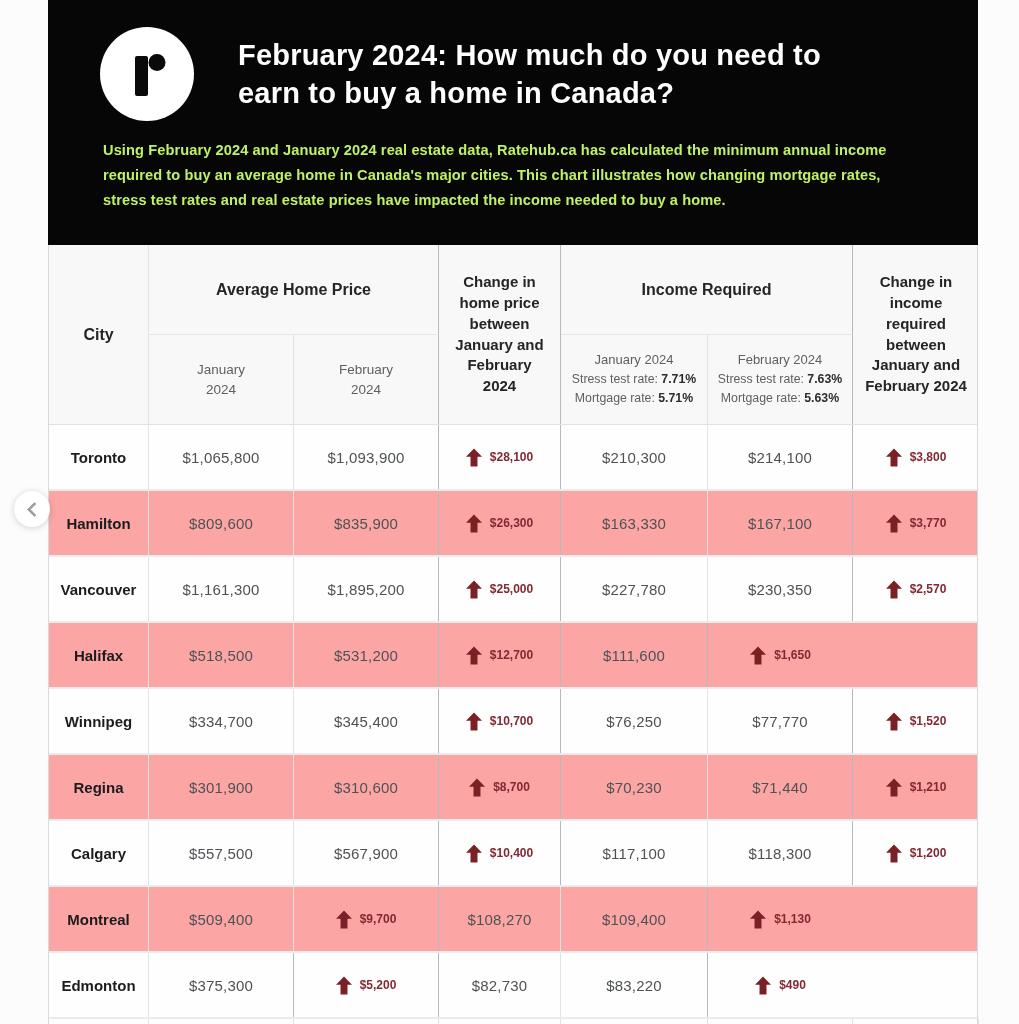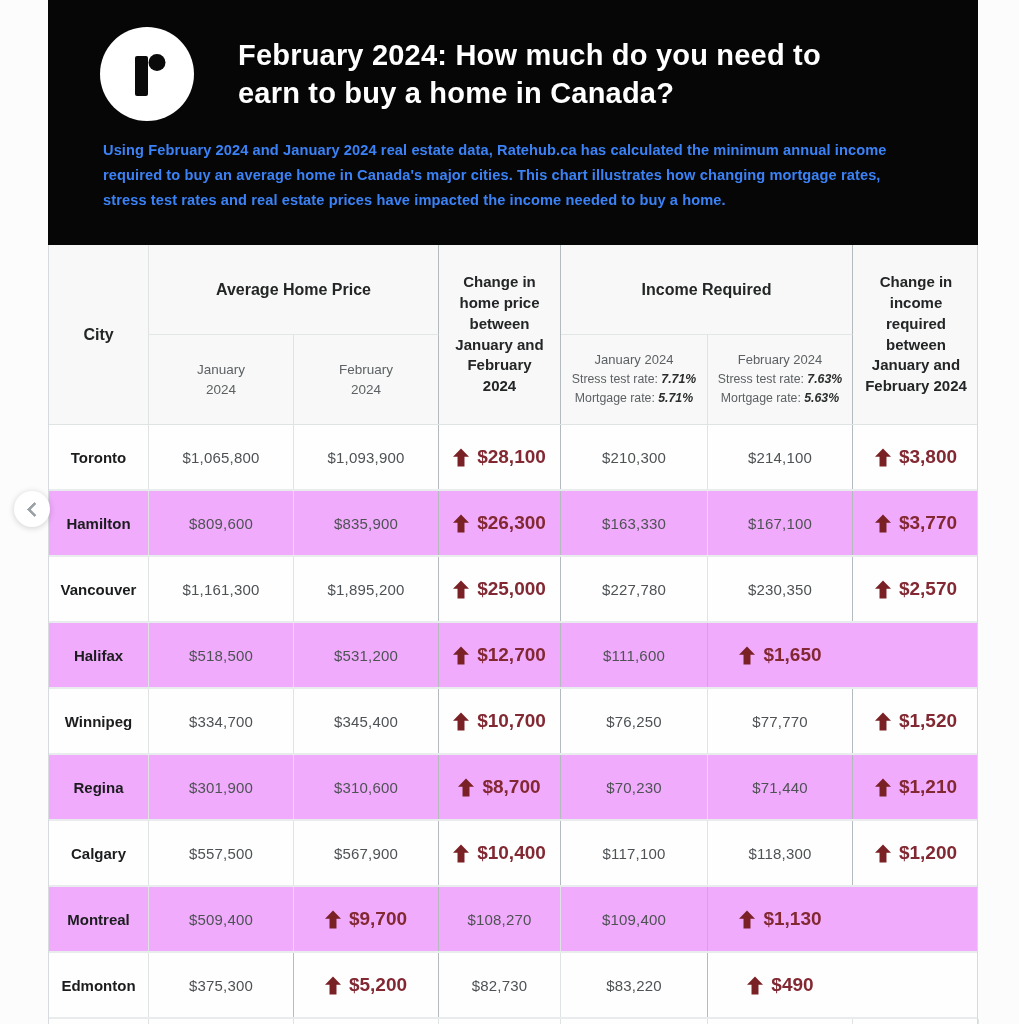--- a/index.html
+++ b/index.html
@@ -10,21 +10,21 @@
 
   
   .hero { background:#060606; height:245px; padding:27px 54px 0 52px; color:#fff; }
   .hero-top { display:flex; align-items:center; gap:44px; }
   .logo-circle { width:94px; height:94px; border-radius:50%; background:#ffffff;
                  flex:0 0 94px; display:flex; align-items:center; justify-content:center; }
   .logo-circle svg { display:block; }
   .hero-title { font-size:29px; font-weight:bold; line-height:1.32; max-width:590px;
                 letter-spacing:.2px; }
   .hero-sub { margin-top:17px; padding-left:3px; max-width:830px; font-size:14.6px;
-              font-weight:600; line-height:1.72; color:#3b82f6; letter-spacing:.1px; }
+              font-weight:600; line-height:1.72; color:#bef264; letter-spacing:.1px; }
 
   
   .grid-cols { display:grid; grid-template-columns:100px 145px 145px 122px 147px 145px 126px; }
   .tbl { width:930px; border-left:1px solid #d7dbdd; border-right:1px solid #d7dbdd; }
 
   .thead { height:180px; grid-template-rows:90px 1fr; background:#f7f8f7;
            border-bottom:1px solid #dfe3e4; }
   .th { display:flex; flex-direction:column; align-items:center; justify-content:center;
         text-align:center; color:#232527; }
   .h-city         { grid-column:1; grid-row:1/3; font-size:16px; font-weight:bold; }
@@ -33,34 +33,34 @@
   .h-income       { grid-column:5/7; grid-row:1; font-size:16px; font-weight:bold; }
   .h-chg-income   { grid-column:7; grid-row:1/3; }
   .h-price-jan    { grid-column:2; grid-row:2; }
   .h-price-feb    { grid-column:3; grid-row:2; }
   .h-income-jan   { grid-column:5; grid-row:2; }
   .h-income-feb   { grid-column:6; grid-row:2; }
   .chg-head { font-size:15px; font-weight:bold; line-height:1.38; padding:0 10px; }
   .sub-month { font-size:13.5px; color:#5d6164; line-height:1.45; max-width:72px; }
   .inc-period { font-size:13px; color:#5d6164; margin-bottom:3px; }
   .rate-line { font-size:12.3px; color:#5d6164; line-height:1.5; }
-  .rate-line b { color:#2a2c2d;font-style:italic; }
+  .rate-line b { color:#2a2c2d; }
   .gb { border-bottom:1px solid #e2e6e7; }           
 
   
   .r-lt { border-right:1px solid #dfe3e4; }
   .r-dk { border-right:1px solid #b4bbbe; }
 
   
   .tr { height:66px; background:#fefefe; border-bottom:2px solid #e8eced; }
-  .tr.tint { background:#f0abfc; }
+  .tr.tint { background:#fca5a5; }
   .td { display:flex; align-items:center; justify-content:center; text-align:center; }
   .td.city { font-size:15px; font-weight:bold; color:#1b1c1e; }
   .td.val  { font-size:15px; color:#4e5255; letter-spacing:.2px; }
-  .td.chg  { font-size:19px; font-weight:bold; color:#822832; gap:8px; }
+  .td.chg  { font-size:12px; font-weight:bold; color:#822832; gap:8px; }
   .arrow-up { display:inline-flex; }
   .peek { height:5px; background:#fefefe; }
   .peek div { border-right:1px solid #dfe3e4; }
 
   
   .carousel-prev { position:absolute; left:14px; top:491px; width:36px; height:36px;
                    border-radius:50%; background:#ffffff; border:none; cursor:pointer;
                    box-shadow:0 1px 6px rgba(0,0,0,.18); display:flex; align-items:center;
                    justify-content:center; padding:0; }
   .chev { width:11px; height:11px; border-left:3px solid #9aa2a6; border-bottom:3px solid #9aa2a6;

